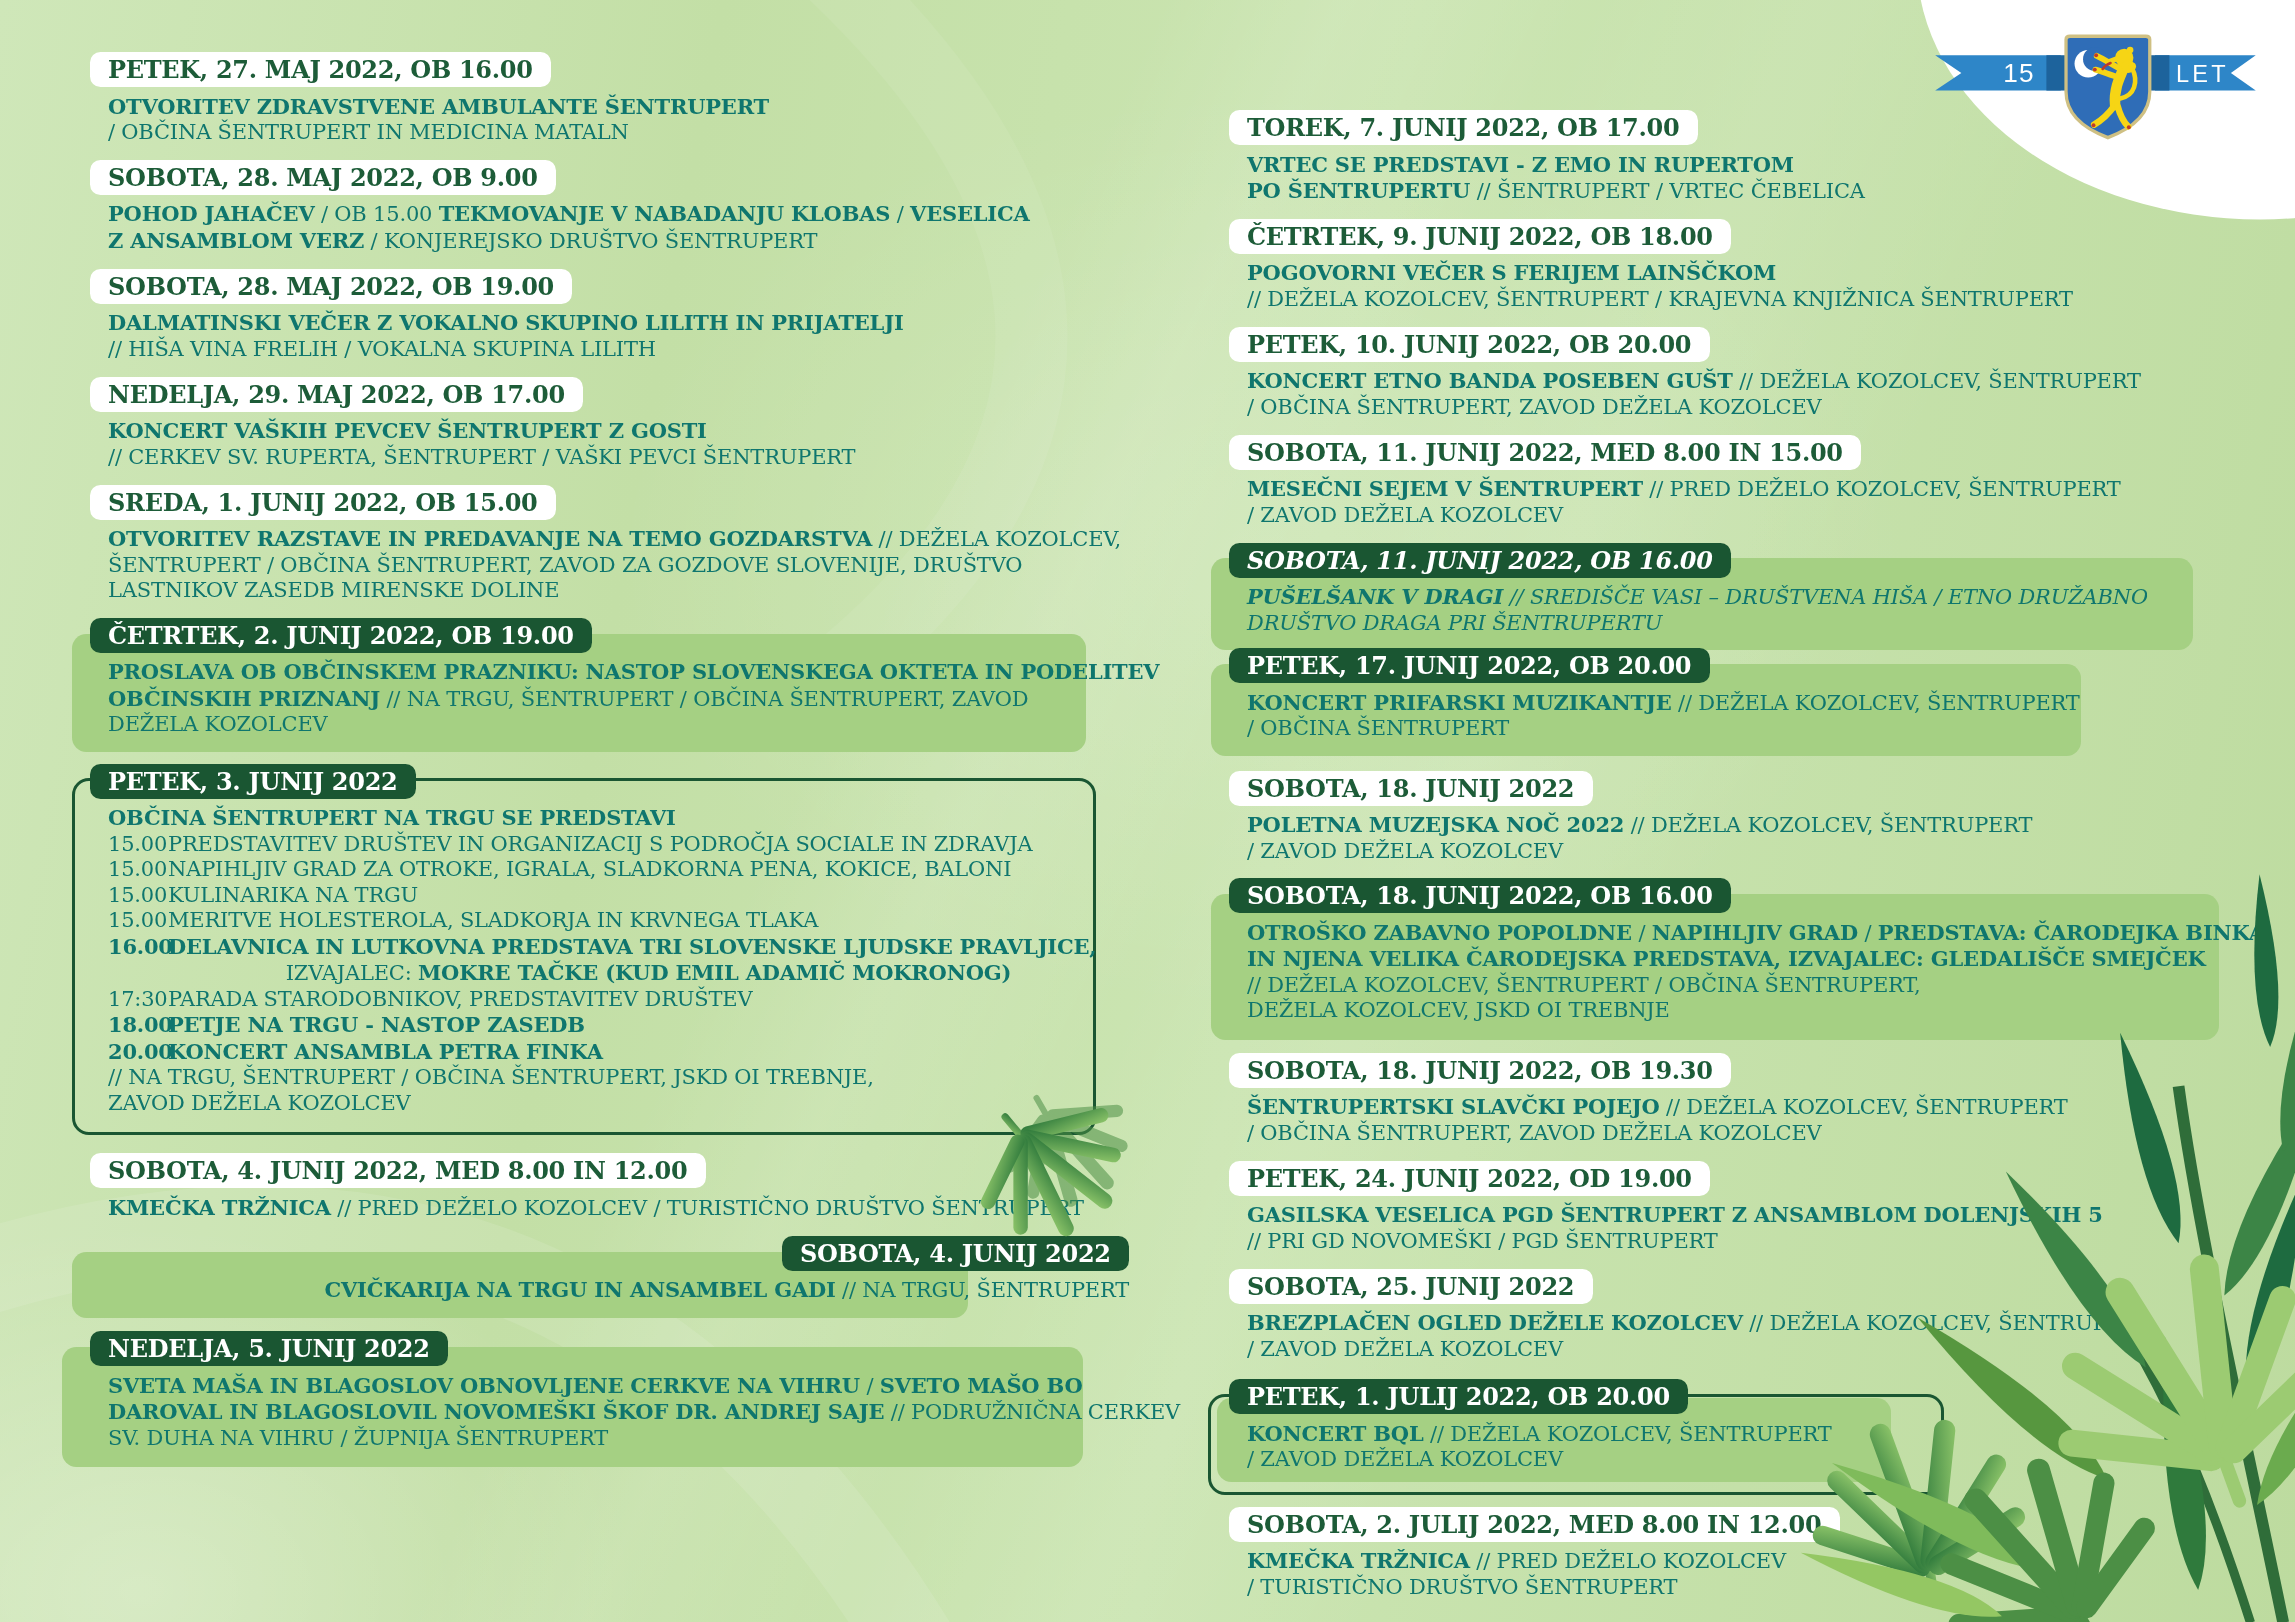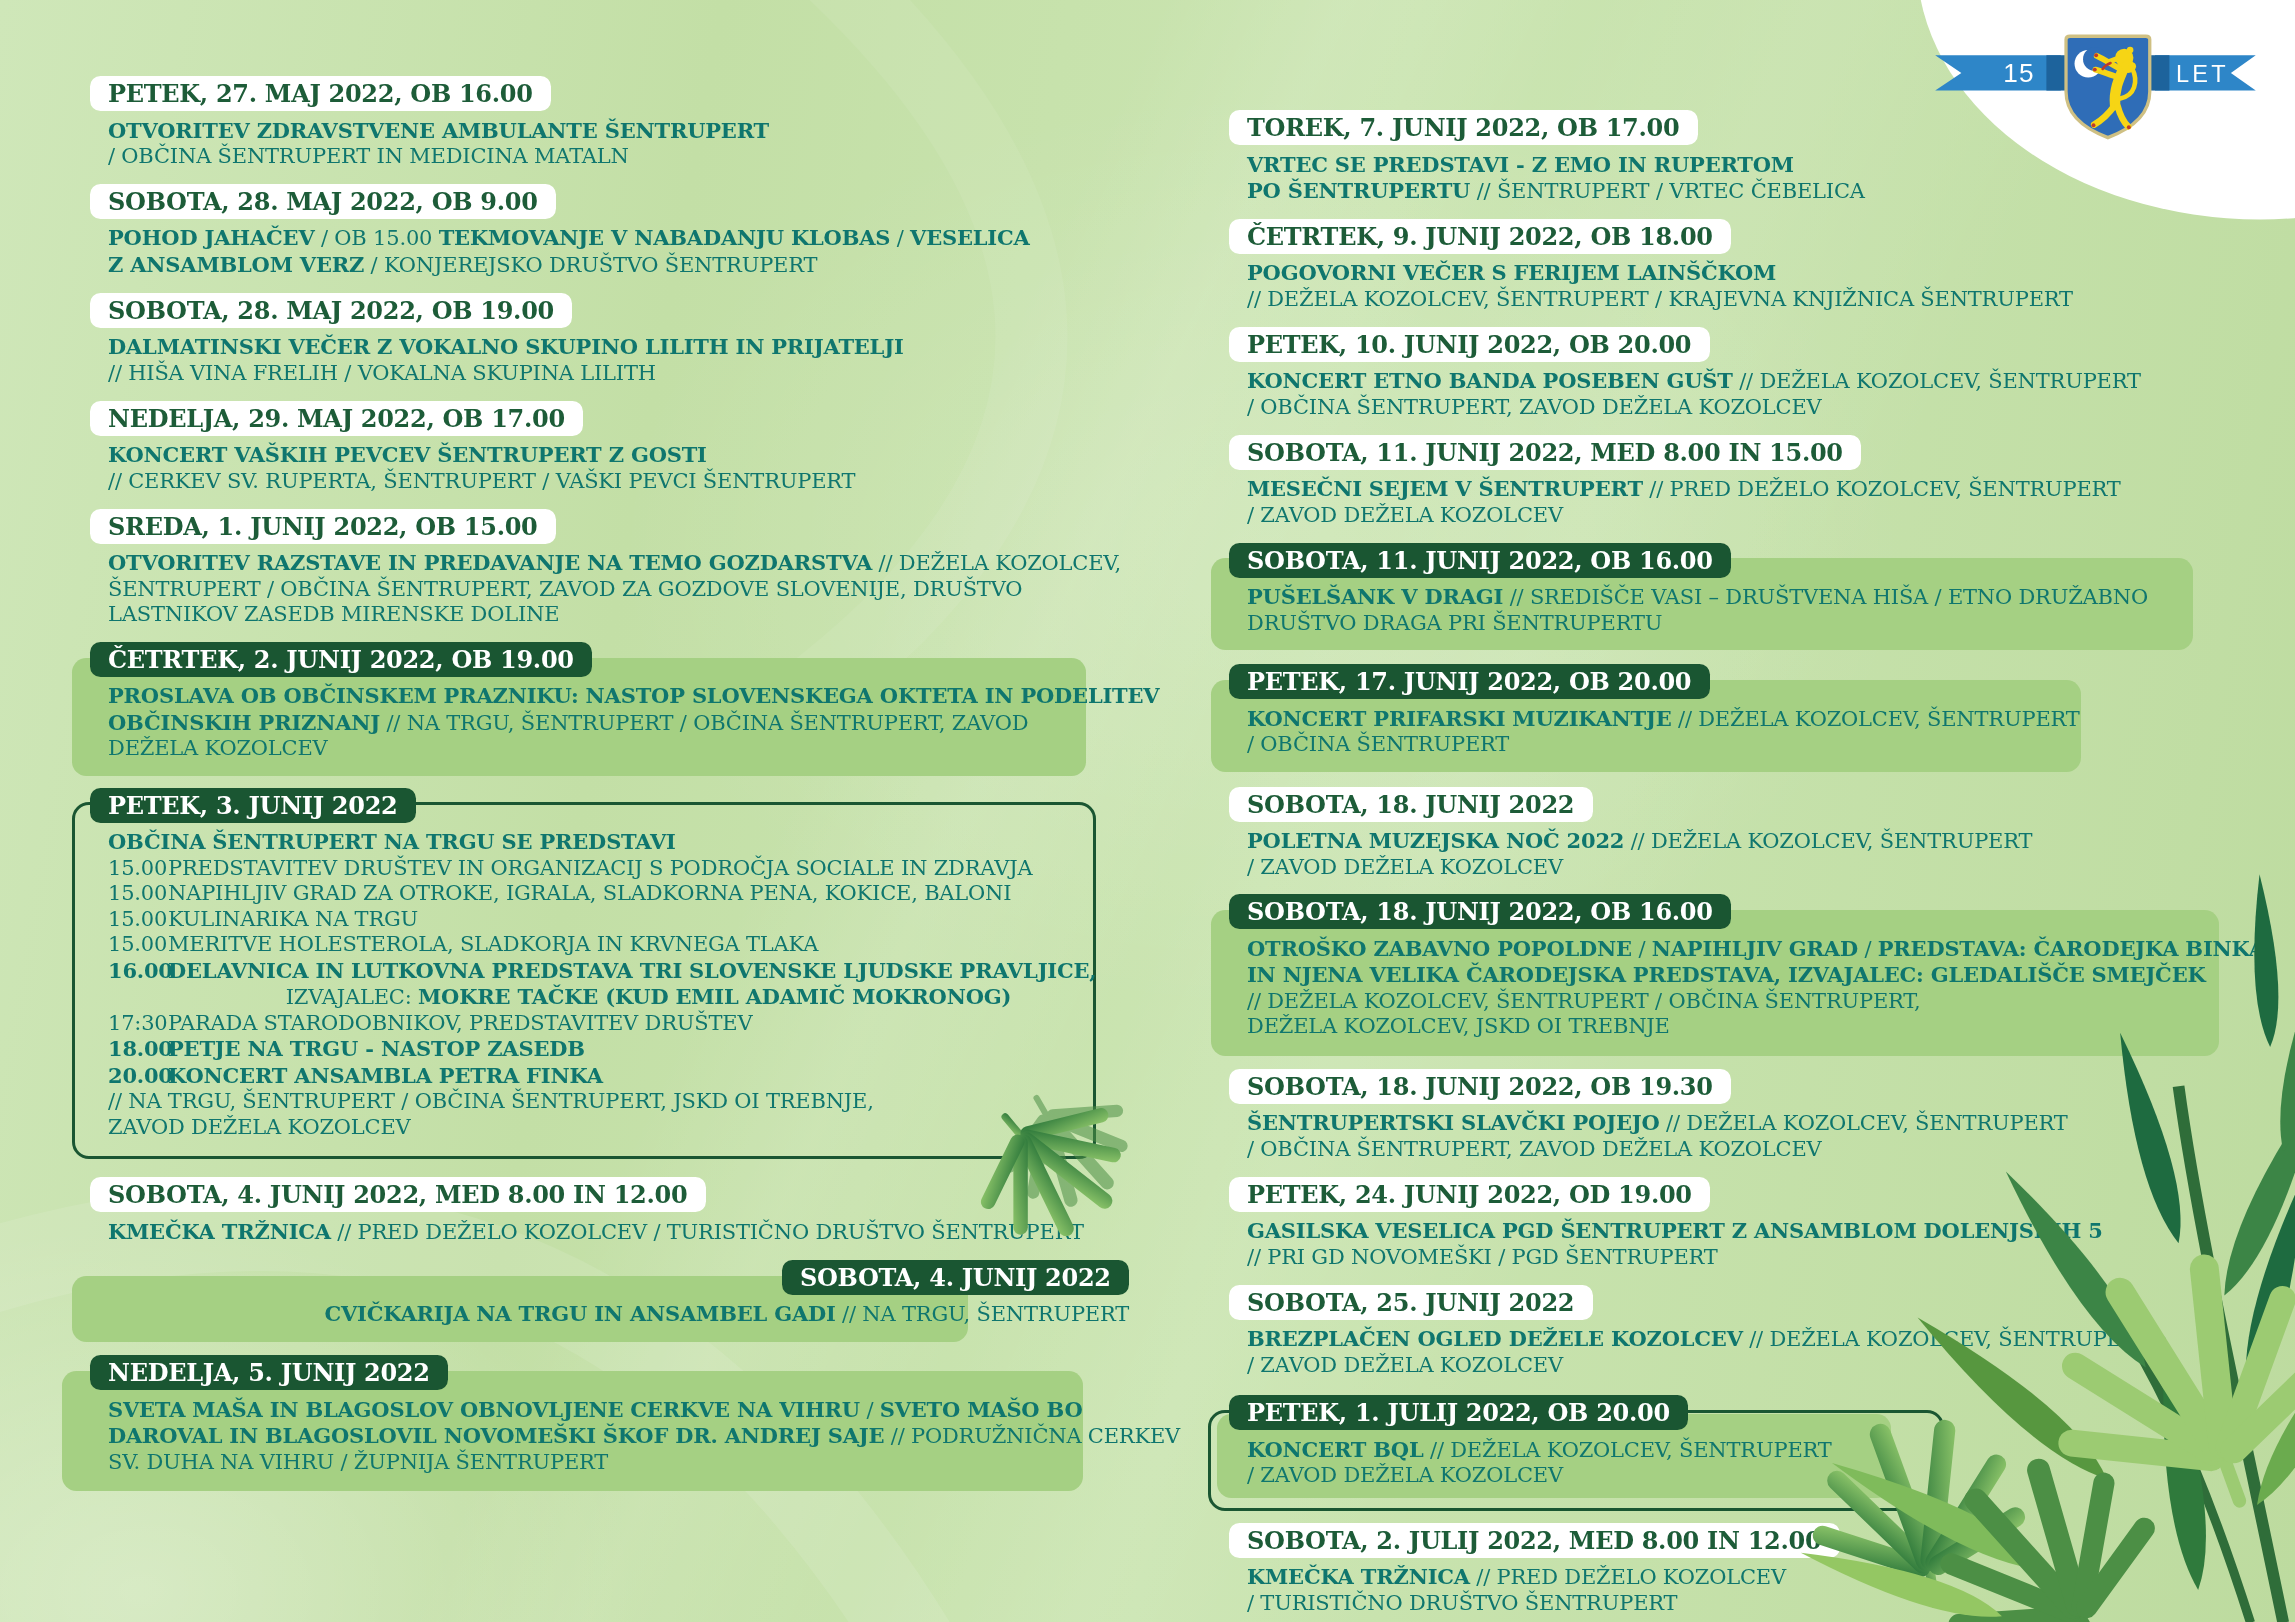--- a/index.html
+++ b/index.html
@@ -9,21 +9,21 @@
     background:
       radial-gradient(720px 523px at 6% 98%, rgba(255,255,255,.28), transparent 70%),
       radial-gradient(916px 654px at 55% 34%, rgba(255,255,255,.13), transparent 72%),
       linear-gradient(100deg,#cfe7b9 0%,#c3dfa6 28%,#cbe5b2 55%,#bddb9f 100%);
   }
   body::before{
     content:"";position:absolute;inset:0;z-index:0;
     background:linear-gradient(115deg,transparent 38%,rgba(255,255,255,.10) 44%,transparent 52%,rgba(255,255,255,.08) 60%,transparent 70%);
   }
   .col{position:absolute;top:0;z-index:2;}
-  #col-left{left:108px;width:1021px;padding-top:76px;}
+  #col-left{left:108px;width:1021px;padding-top:52px;}
   #col-right{left:1247px;width:1021px;padding-top:110px;}
   .event{position:relative;margin-bottom:14.4px;}
   .pill{
     display:inline-block;position:relative;z-index:2;
     font-weight:bold;font-size:24px;line-height:35px;height:35px;
     padding:0 18.3px;margin-left:-18.3px;border-radius:10.5px;
     letter-spacing:-0.3px;margin-bottom:6.5px;white-space:nowrap;
   }
   .pill.light{background:#ffffff;color:#1d5c38;}
   .pill.dark{background:#1a5632;color:#ffffff;}
@@ -97,21 +97,21 @@
     <div class="event" style="margin-bottom: 37px;"><div class="outline" style="left: -36px; top: 14.4px; width: 1018px; bottom: -18.3px;"></div><div class="pill dark">PETEK, 3. JUNIJ 2022</div><div class="line"><b>OBČINA ŠENTRUPERT NA TRGU SE PREDSTAVI</b></div><div class="line"><span class="time">15.00</span><span>PREDSTAVITEV DRUŠTEV IN ORGANIZACIJ S PODROČJA SOCIALE IN ZDRAVJA</span></div><div class="line"><span class="time">15.00</span><span>NAPIHLJIV GRAD ZA OTROKE, IGRALA, SLADKORNA PENA, KOKICE, BALONI</span></div><div class="line"><span class="time">15.00</span><span>KULINARIKA NA TRGU</span></div><div class="line"><span class="time">15.00</span><span>MERITVE HOLESTEROLA, SLADKORJA IN KRVNEGA TLAKA</span></div><div class="line"><b class="time">16.00</b><b>DELAVNICA IN LUTKOVNA PREDSTAVA TRI SLOVENSKE LJUDSKE PRAVLJICE,</b></div><div class="line indent"><span>IZVAJALEC: </span><b>MOKRE TAČKE (KUD EMIL ADAMIČ MOKRONOG)</b></div><div class="line"><span class="time">17:30</span><span>PARADA STARODOBNIKOV, PREDSTAVITEV DRUŠTEV</span></div><div class="line"><b class="time">18.00</b><b>PETJE NA TRGU - NASTOP ZASEDB</b></div><div class="line"><b class="time">20.00</b><b>KONCERT ANSAMBLA PETRA FINKA</b></div><div class="line"><span>//  NA TRGU, ŠENTRUPERT  /  OBČINA ŠENTRUPERT, JSKD OI TREBNJE,</span></div><div class="line"><span>ZAVOD DEŽELA KOZOLCEV</span></div></div>
     <div class="event" style="margin-top: 19.6px;"><div class="pill light">SOBOTA, 4. JUNIJ 2022, MED 8.00 IN 12.00</div><div class="line"><b>KMEČKA TRŽNICA</b><span>  //  PRED DEŽELO KOZOLCEV  /  TURISTIČNO DRUŠTVO ŠENTRUPERT</span></div></div>
     <div class="event" style="margin-bottom: 27.5px; text-align: right;"><div class="hl" style="left: -36px; top: 15.7px; width: 896px; bottom: -14.4px;"></div><div class="pill dark">SOBOTA, 4. JUNIJ 2022</div><div class="line"><b>CVIČKARIJA NA TRGU IN ANSAMBEL GADI</b><span>  //  NA TRGU, ŠENTRUPERT</span></div></div>
     <div class="event" style="margin-bottom: 26px;"><div class="hl" style="left: -46px; top: 15.7px; width: 1021px; bottom: -15.7px;"></div><div class="pill dark">NEDELJA, 5. JUNIJ 2022</div><div class="line"><b>SVETA MAŠA IN BLAGOSLOV OBNOVLJENE CERKVE NA VIHRU</b><span>  /  </span><b>SVETO MAŠO BO</b></div><div class="line"><b>DAROVAL IN BLAGOSLOVIL NOVOMEŠKI ŠKOF DR. ANDREJ SAJE</b><span>  //  PODRUŽNIČNA CERKEV</span></div><div class="line"><span>SV. DUHA NA VIHRU  /  ŽUPNIJA ŠENTRUPERT</span></div></div>
   </div>
 <div id="col-right" class="col">
     <div class="event"><div class="pill light">TOREK, 7. JUNIJ 2022, OB 17.00</div><div class="line"><b>VRTEC SE PREDSTAVI - Z EMO IN RUPERTOM</b></div><div class="line"><b>PO ŠENTRUPERTU</b><span>  //  ŠENTRUPERT  /  VRTEC ČEBELICA</span></div></div>
     <div class="event"><div class="pill light">ČETRTEK, 9. JUNIJ 2022, OB 18.00</div><div class="line"><b>POGOVORNI VEČER S FERIJEM LAINŠČKOM</b></div><div class="line"><span>//  DEŽELA KOZOLCEV, ŠENTRUPERT  /  KRAJEVNA KNJIŽNICA ŠENTRUPERT</span></div></div>
     <div class="event"><div class="pill light">PETEK, 10. JUNIJ 2022, OB 20.00</div><div class="line"><b>KONCERT ETNO BANDA POSEBEN GUŠT</b><span>  //  DEŽELA KOZOLCEV, ŠENTRUPERT</span></div><div class="line"><span>/  OBČINA ŠENTRUPERT, ZAVOD DEŽELA KOZOLCEV</span></div></div>
     <div class="event"><div class="pill light">SOBOTA, 11. JUNIJ 2022, MED 8.00 IN 15.00</div><div class="line"><b>MESEČNI SEJEM V ŠENTRUPERT</b><span>  //  PRED DEŽELO KOZOLCEV, ŠENTRUPERT</span></div><div class="line"><span>/  ZAVOD DEŽELA KOZOLCEV</span></div></div>
-    <div class="event" style="margin-bottom: 28px;"><div class="hl" style="left: -36px; top: 15.7px; width: 982px; bottom: -14.4px;"></div><div class="pill dark">SOBOTA, 11. JUNIJ 2022, OB 16.00</div><div class="line"><b>PUŠELŠANK V DRAGI</b><span>  //  SREDIŠČE VASI – DRUŠTVENA HIŠA  /  ETNO DRUŽABNO</span></div><div class="line"><span>DRUŠTVO DRAGA PRI ŠENTRUPERTU</span></div></div>
+    <div class="event" style="margin-bottom: 12px; font-style: italic;"><div class="hl" style="left: -36px; top: 15.7px; width: 982px; bottom: -14.4px;"></div><div class="pill dark">SOBOTA, 11. JUNIJ 2022, OB 16.00</div><div class="line"><b>PUŠELŠANK V DRAGI</b><span>  //  SREDIŠČE VASI – DRUŠTVENA HIŠA  /  ETNO DRUŽABNO</span></div><div class="line"><span>DRUŠTVO DRAGA PRI ŠENTRUPERTU</span></div></div>
     <div class="event" style="margin-bottom: 29px;"><div class="hl" style="left: -36px; top: 15.7px; width: 870px; bottom: -14.4px;"></div><div class="pill dark">PETEK, 17. JUNIJ 2022, OB 20.00</div><div class="line"><b>KONCERT PRIFARSKI MUZIKANTJE</b><span>  //  DEŽELA KOZOLCEV, ŠENTRUPERT</span></div><div class="line"><span>/  OBČINA ŠENTRUPERT</span></div></div>
     <div class="event"><div class="pill light">SOBOTA, 18. JUNIJ 2022</div><div class="line"><b>POLETNA MUZEJSKA NOČ 2022</b><span>  //  DEŽELA KOZOLCEV, ŠENTRUPERT</span></div><div class="line"><span>/  ZAVOD DEŽELA KOZOLCEV</span></div></div>
     <div class="event" style="margin-bottom: 29px;"><div class="hl" style="left: -36px; top: 15.7px; width: 1008px; bottom: -15.7px;"></div><div class="pill dark">SOBOTA, 18. JUNIJ 2022, OB 16.00</div><div class="line"><b>OTROŠKO ZABAVNO POPOLDNE</b><span>  /  </span><b>NAPIHLJIV GRAD</b><span>  /  </span><b>PREDSTAVA: ČARODEJKA BINKA</b></div><div class="line"><b>IN NJENA VELIKA ČARODEJSKA PREDSTAVA, IZVAJALEC: GLEDALIŠČE SMEJČEK</b></div><div class="line"><span>//  DEŽELA KOZOLCEV, ŠENTRUPERT  /  OBČINA ŠENTRUPERT,</span></div><div class="line"><span>DEŽELA KOZOLCEV, JSKD OI TREBNJE</span></div></div>
     <div class="event"><div class="pill light">SOBOTA, 18. JUNIJ 2022, OB 19.30</div><div class="line"><b>ŠENTRUPERTSKI SLAVČKI POJEJO</b><span>  //  DEŽELA KOZOLCEV, ŠENTRUPERT</span></div><div class="line"><span>/  OBČINA ŠENTRUPERT, ZAVOD DEŽELA KOZOLCEV</span></div></div>
     <div class="event"><div class="pill light">PETEK, 24. JUNIJ 2022, OD 19.00</div><div class="line"><b>GASILSKA VESELICA PGD ŠENTRUPERT Z ANSAMBLOM DOLENJSKIH 5</b></div><div class="line"><span>//  PRI GD NOVOMEŠKI  /  PGD ŠENTRUPERT</span></div></div>
     <div class="event"><div class="pill light">SOBOTA, 25. JUNIJ 2022</div><div class="line"><b>BREZPLAČEN OGLED DEŽELE KOZOLCEV</b><span>  //  DEŽELA KOZOLCEV, ŠENTRUPERT</span></div><div class="line"><span>/  ZAVOD DEŽELA KOZOLCEV</span></div></div>
     <div class="event" style="margin-top: 17px; margin-bottom: 34px;"><div class="outline" style="left: -39px; top: 14.4px; width: 730px; bottom: -22px;"></div><div class="hl" style="left: -30px; top: 18.3px; width: 674px; bottom: -9.2px;"></div><div class="pill dark">PETEK, 1. JULIJ 2022, OB 20.00</div><div class="line"><b>KONCERT BQL</b><span>  //  DEŽELA KOZOLCEV, ŠENTRUPERT</span></div><div class="line"><span>/  ZAVOD DEŽELA KOZOLCEV</span></div></div>
     <div class="event"><div class="pill light">SOBOTA, 2. JULIJ 2022, MED 8.00 IN 12.00</div><div class="line"><b>KMEČKA TRŽNICA</b><span>  //  PRED DEŽELO KOZOLCEV</span></div><div class="line"><span>/  TURISTIČNO DRUŠTVO ŠENTRUPERT</span></div></div>
   </div>
 

